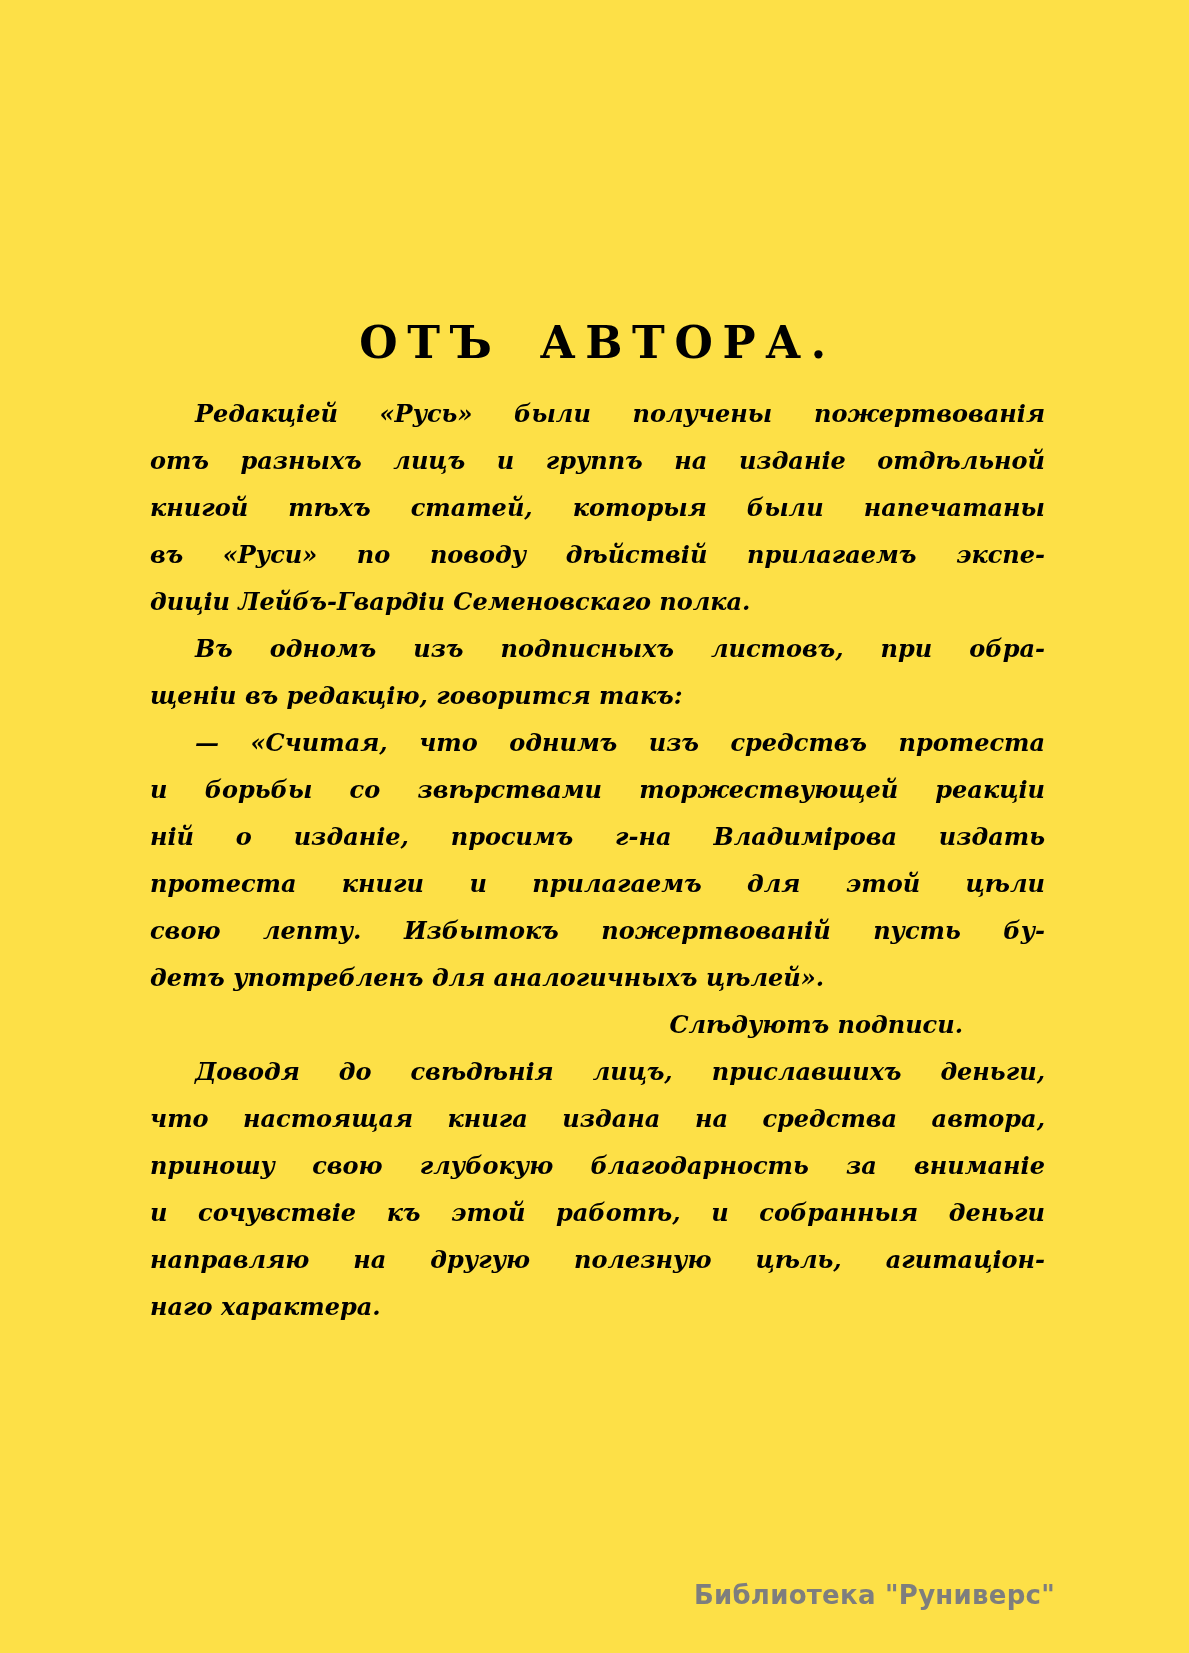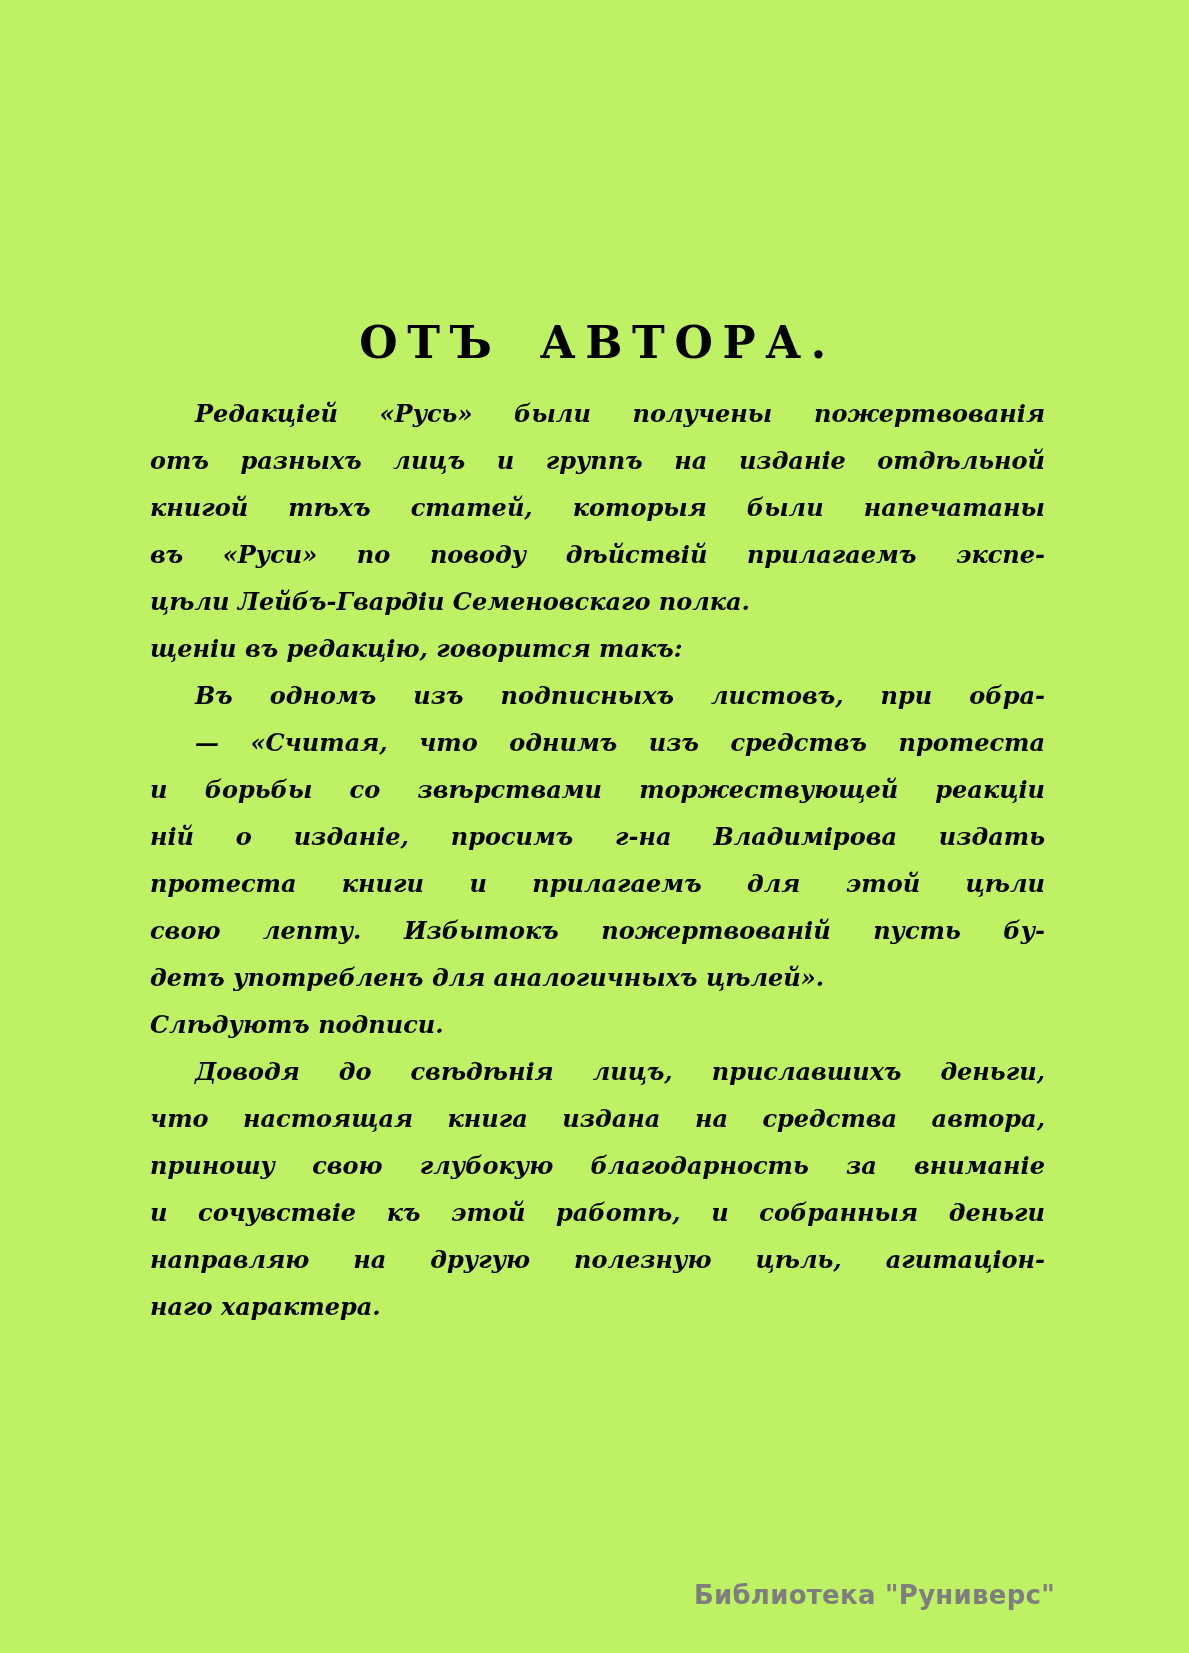--- a/index.html
+++ b/index.html
@@ -4,21 +4,21 @@
 <style>
   html, body {
     margin: 0;
     padding: 0;
     background: #ffffff;
   }
   .page {
     position: relative;
     width: 1189px;
     height: 1653px;
-    background: #bef264;
+    background: #fde047;
     color: #000000;
     overflow: hidden;
     font-family: "DejaVu Serif", serif;
   }
   .page-title {
     position: absolute;
     top: 318px;
     left: 150px;
     width: 895px;
     text-align: center;
@@ -45,20 +45,21 @@
     text-align: left;
   }
   .line.justify {
     text-align: justify;
     text-align-last: justify;
   }
   .line.indent {
     padding-left: 45px;
   }
   .line.sig {
+    text-align: right;
     padding-right: 82px;
   }
   .watermark {
     position: absolute;
     top: 1580px;
     right: 134px;
     font-family: "DejaVu Sans", sans-serif;
     font-weight: bold;
     font-style: normal;
     font-size: 26px;
@@ -72,23 +73,23 @@
 
 <div class="page">
 
   <div class="page-title">ОТЪ АВТОРА.</div>
 
   <div class="body-block">
     <div class="line justify indent">Редакціей «Русь» были получены пожертвованія</div>
     <div class="line justify">отъ разныхъ лицъ и группъ на изданіе отдѣльной</div>
     <div class="line justify">книгой тѣхъ статей, которыя были напечатаны</div>
     <div class="line justify">въ «Руси» по поводу дѣйствій прилагаемъ экспе-</div>
-    <div class="line">цѣли Лейбъ-Гвардіи Семеновскаго полка.</div>
+    <div class="line">диціи Лейбъ-Гвардіи Семеновскаго полка.</div>
+    <div class="line justify indent">Въ одномъ изъ подписныхъ листовъ, при обра-</div>
     <div class="line">щеніи въ редакцію, говорится такъ:</div>
-    <div class="line justify indent">Въ одномъ изъ подписныхъ листовъ, при обра-</div>
     <div class="line justify indent">— «Считая, что однимъ изъ средствъ протеста</div>
     <div class="line justify">и борьбы со звѣрствами торжествующей реакціи</div>
     <div class="line justify">ній о изданіе, просимъ г-на Владимірова издать</div>
     <div class="line justify">протеста книги и прилагаемъ для этой цѣли</div>
     <div class="line justify">свою лепту. Избытокъ пожертвованій пусть бу-</div>
     <div class="line">детъ употребленъ для аналогичныхъ цѣлей».</div>
     <div class="line sig">Слѣдуютъ подписи.</div>
     <div class="line justify indent">Доводя до свѣдѣнія лицъ, приславшихъ деньги,</div>
     <div class="line justify">что настоящая книга издана на средства автора,</div>
     <div class="line justify">приношу свою глубокую благодарность за вниманіе</div>

